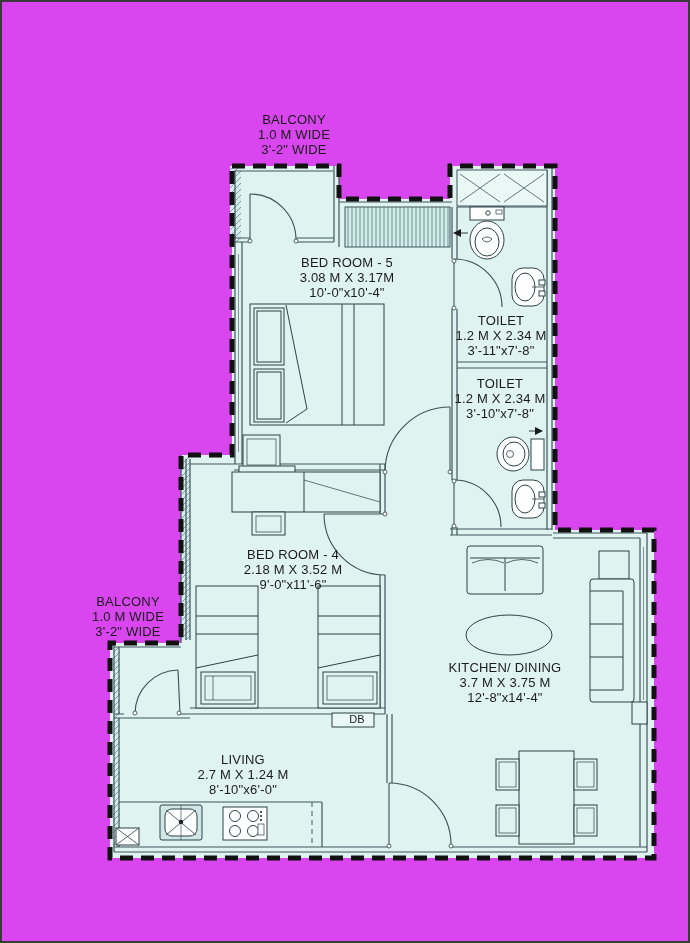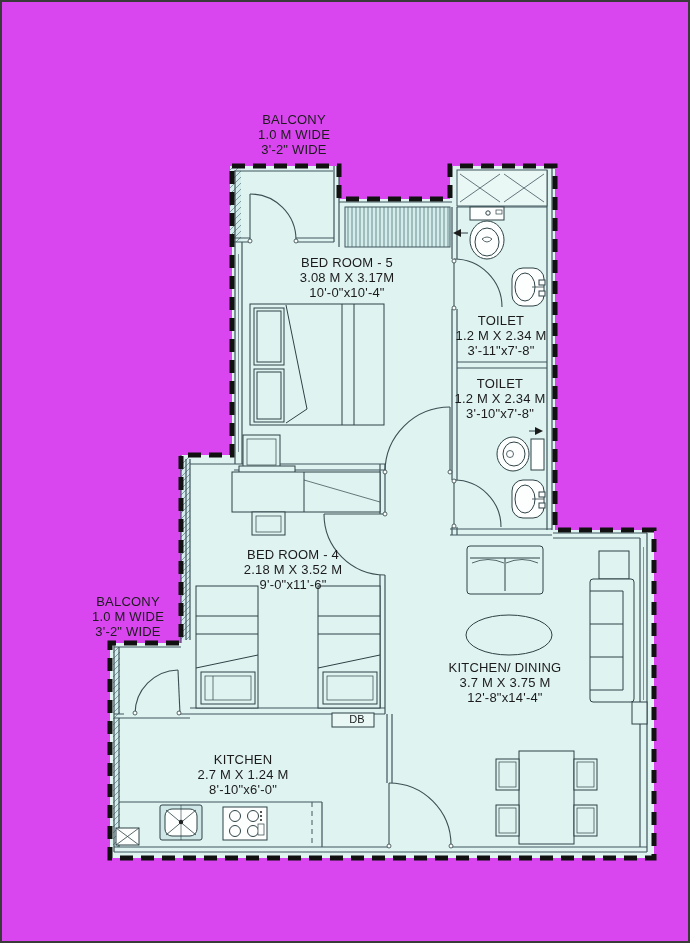--- a/index.html
+++ b/index.html
@@ -321,21 +321,21 @@
     <div>3'-2" WIDE</div>
   </div>
 
   <div class="lbl" style="left:423px;top:658px;width:160px">
     <div>KITCHEN/ DINING</div>
     <div>3.7 M X 3.75 M</div>
     <div>12'-8"x14'-4"</div>
   </div>
 
   <div class="lbl" style="left:161px;top:750px;width:160px">
-    <div>KITCHEN</div>
+    <div>LIVING</div>
     <div>2.7 M X 1.24 M</div>
     <div>8'-10"x6'-0"</div>
   </div>
 
   <div class="lbl lbl-small" style="left:331px;top:711px;width:48px">
     <div>DB</div>
   </div>
 
 </div>
 

